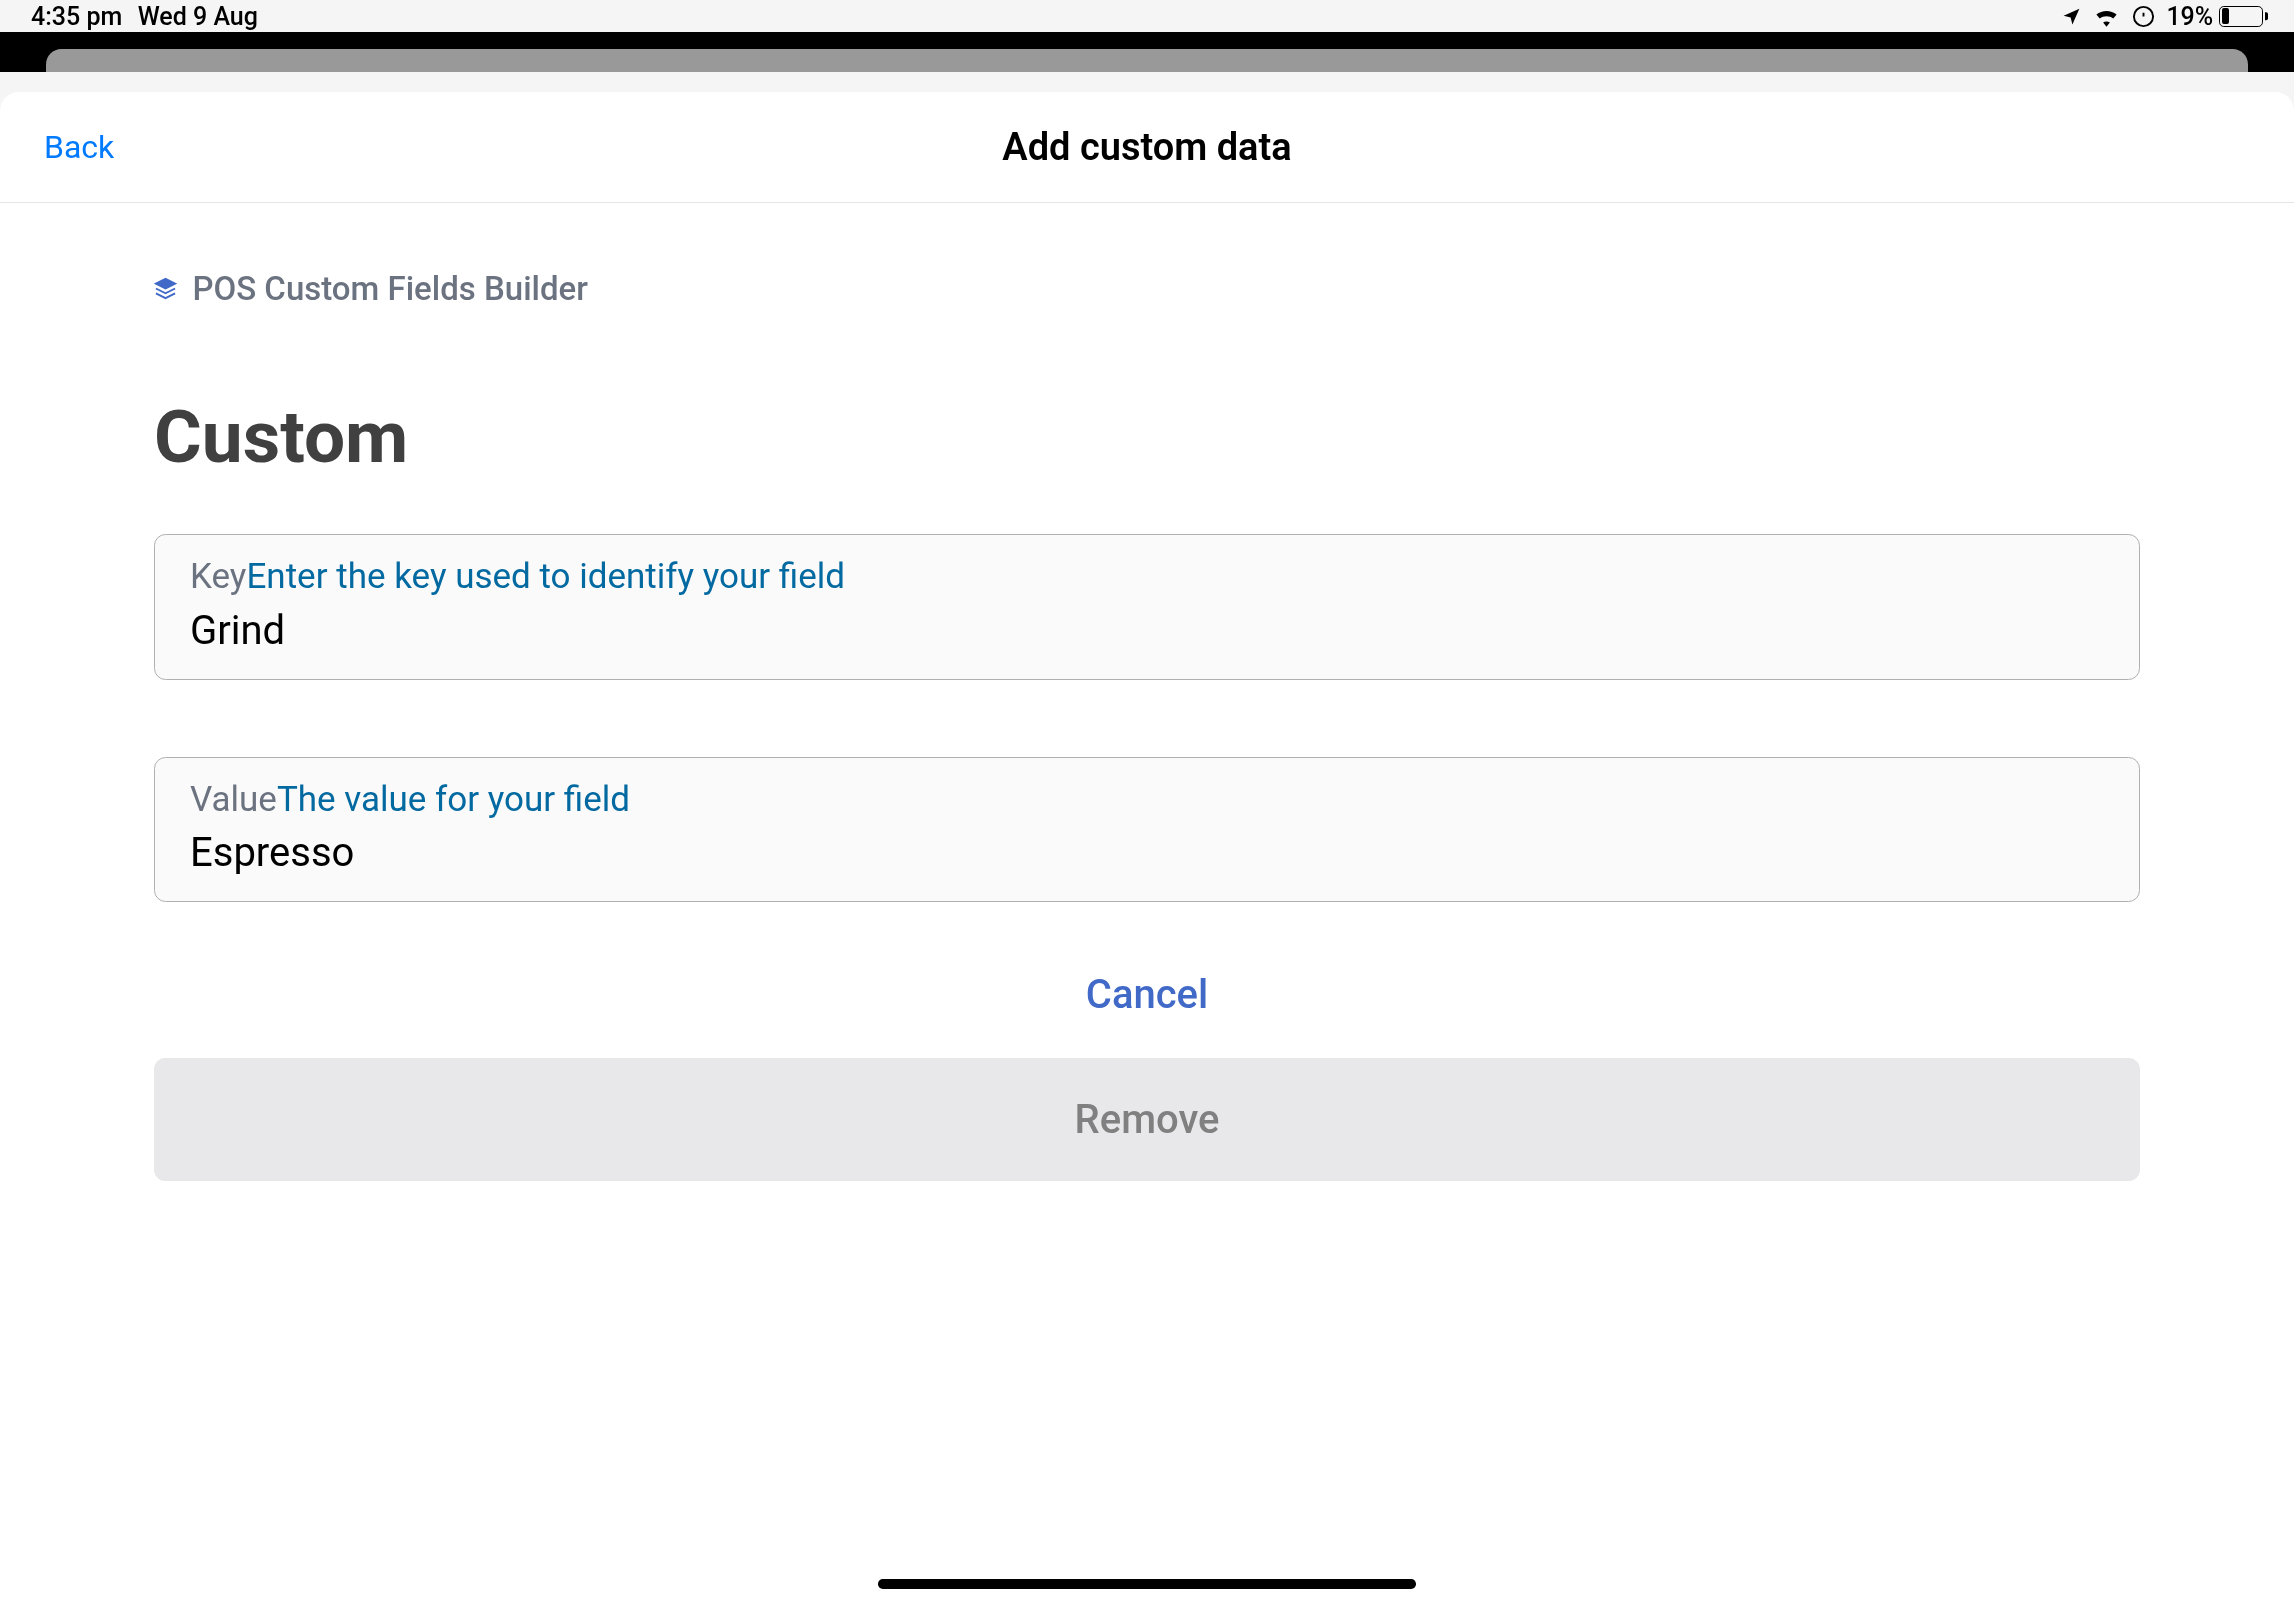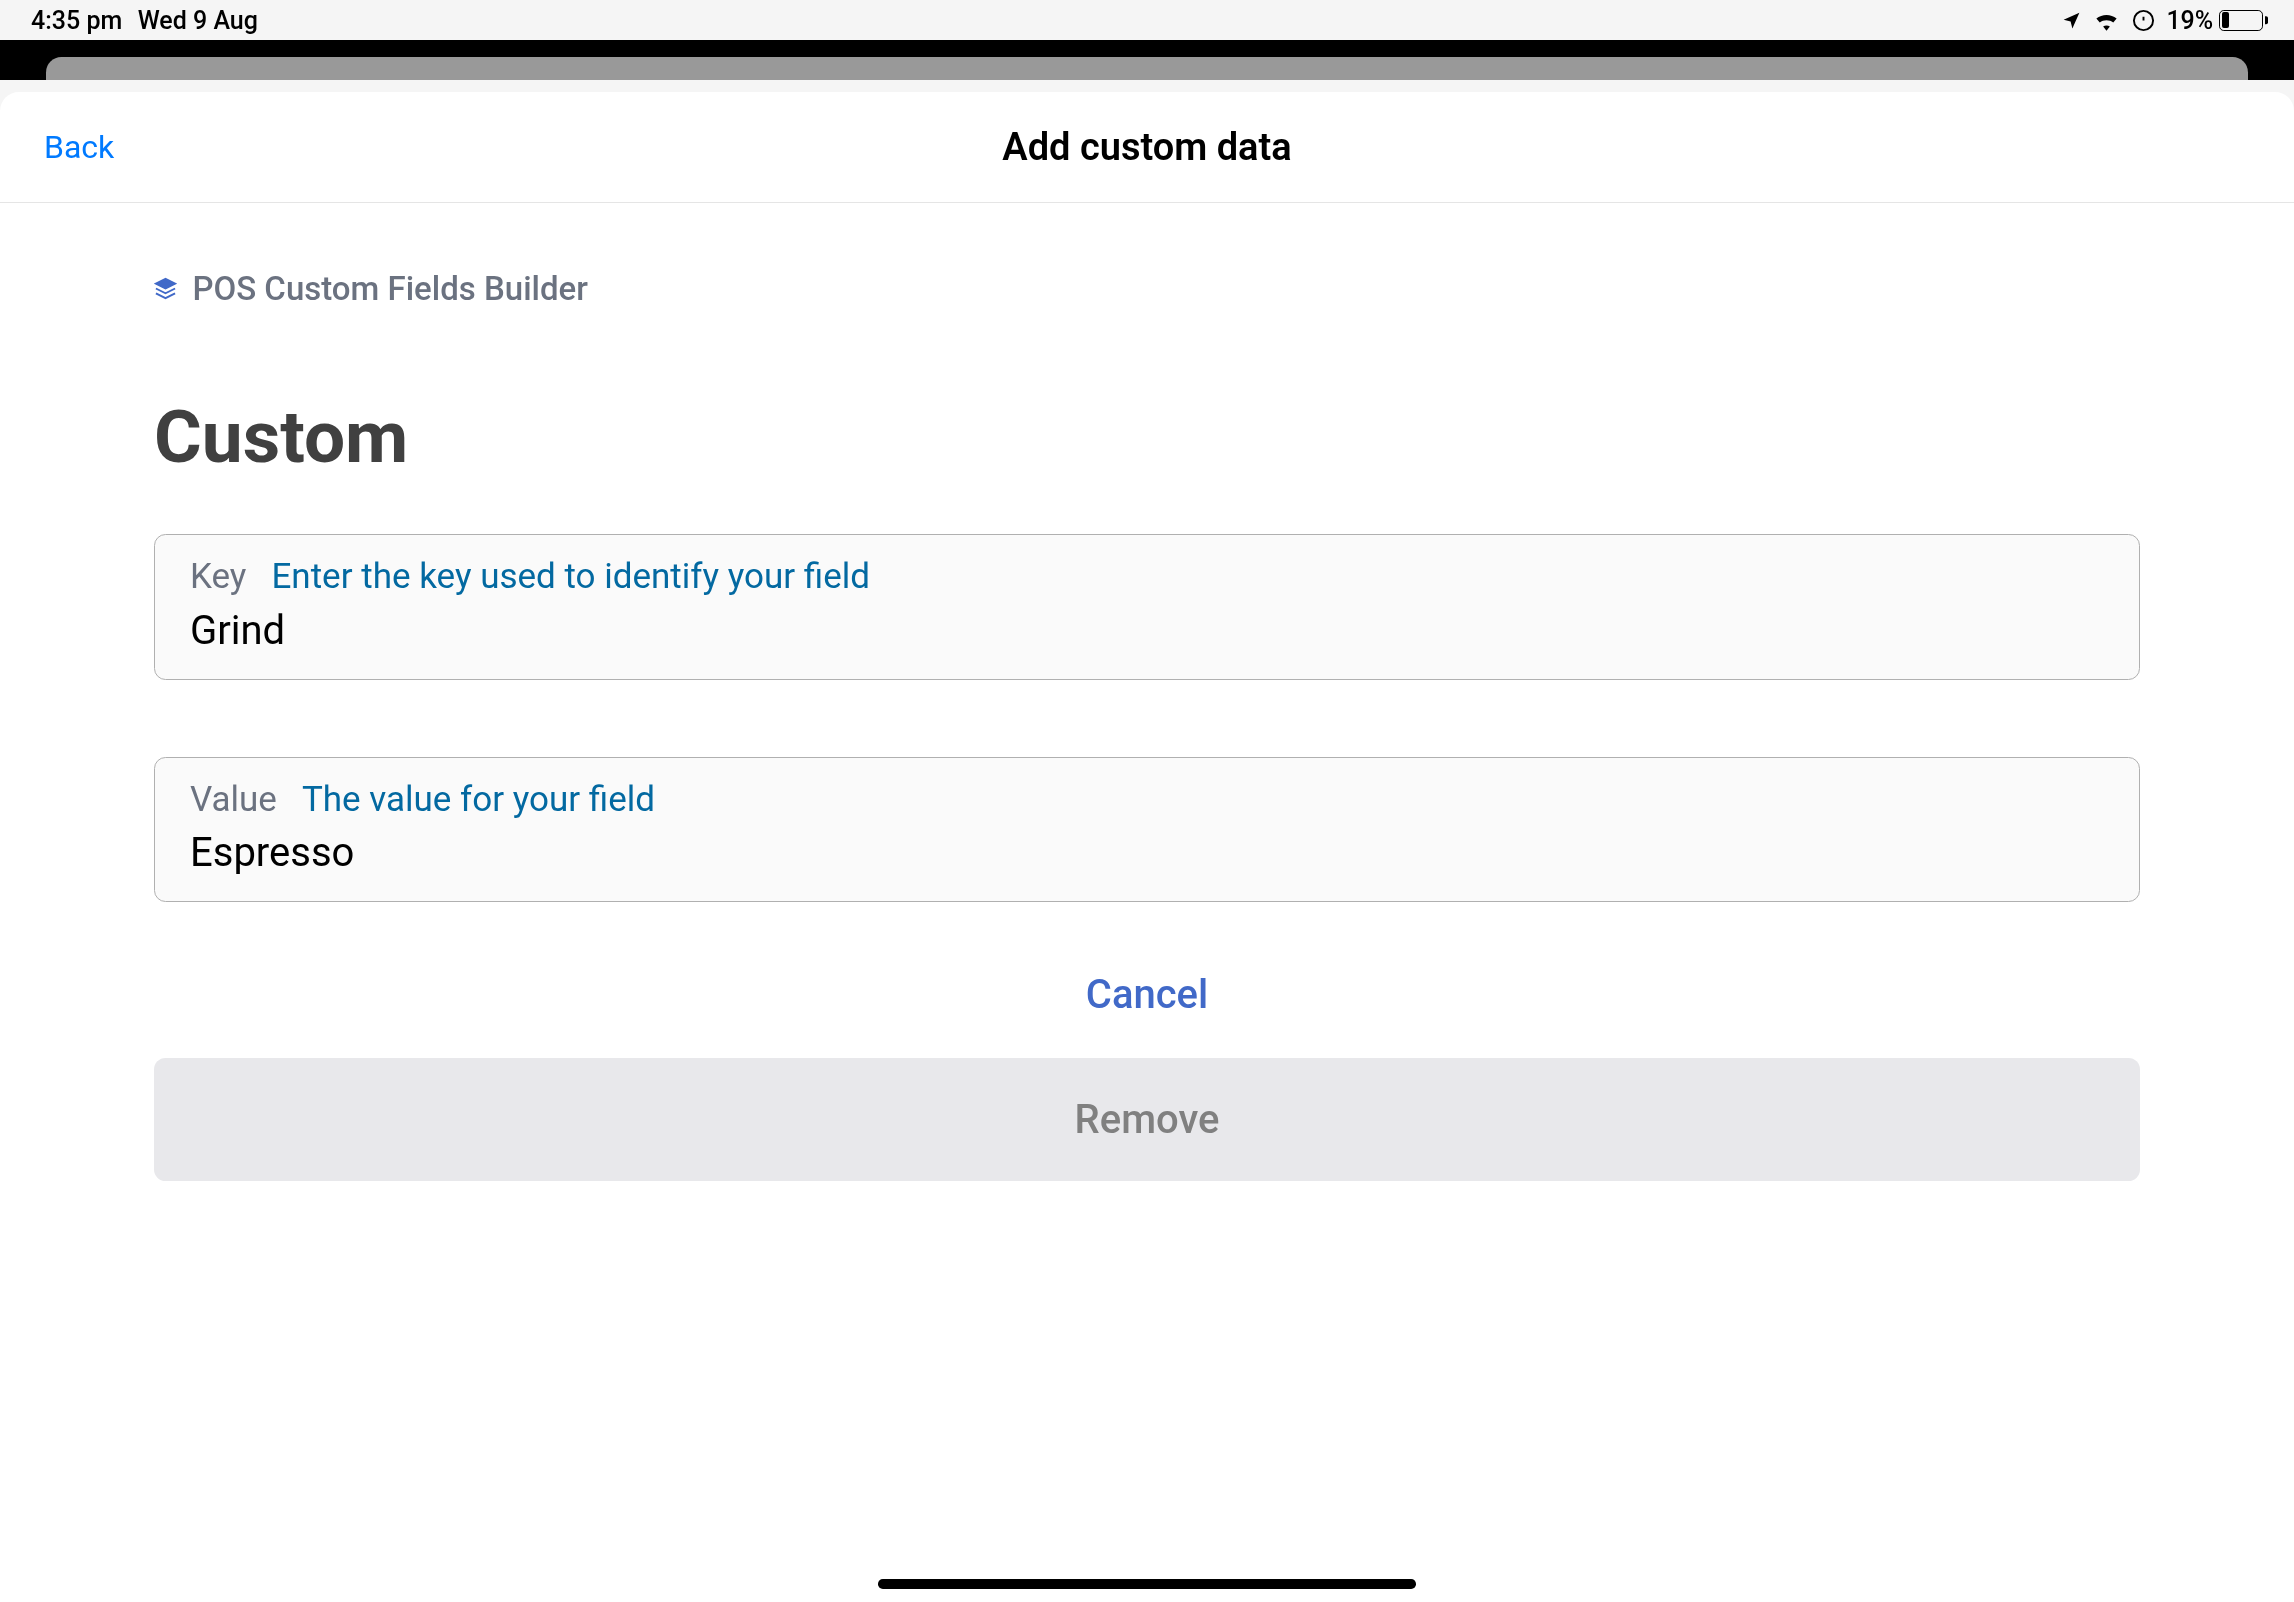--- a/index.html
+++ b/index.html
@@ -11,21 +11,21 @@
     
     body {
       width: 2294px;
       height: 1602px;
       background: #f5f5f5;
       overflow: hidden;
     }
     
     
     .status-bar {
-      height: 40px;
+      height: 32px;
       background: #f5f5f5;
       display: flex;
       justify-content: space-between;
       align-items: center;
       padding: 0 31px;
       font-size: 25px;
       font-weight: 500;
       color: #000;
     }
     
@@ -144,21 +144,21 @@
       margin-bottom: 77px;
     }
     
     .field-value-wrapper {
       margin-bottom: 44px;
       margin-top: 20px;
     }
     
     .field-label-row {
       display: flex;
-      gap: 25px;
+      gap: 0;
       margin-bottom: 9.6px;
     }
     
     .field-label {
       font-size: 35px;
       font-weight: 400;
       color: #6b7280;
     }
     
     .field-hint {

